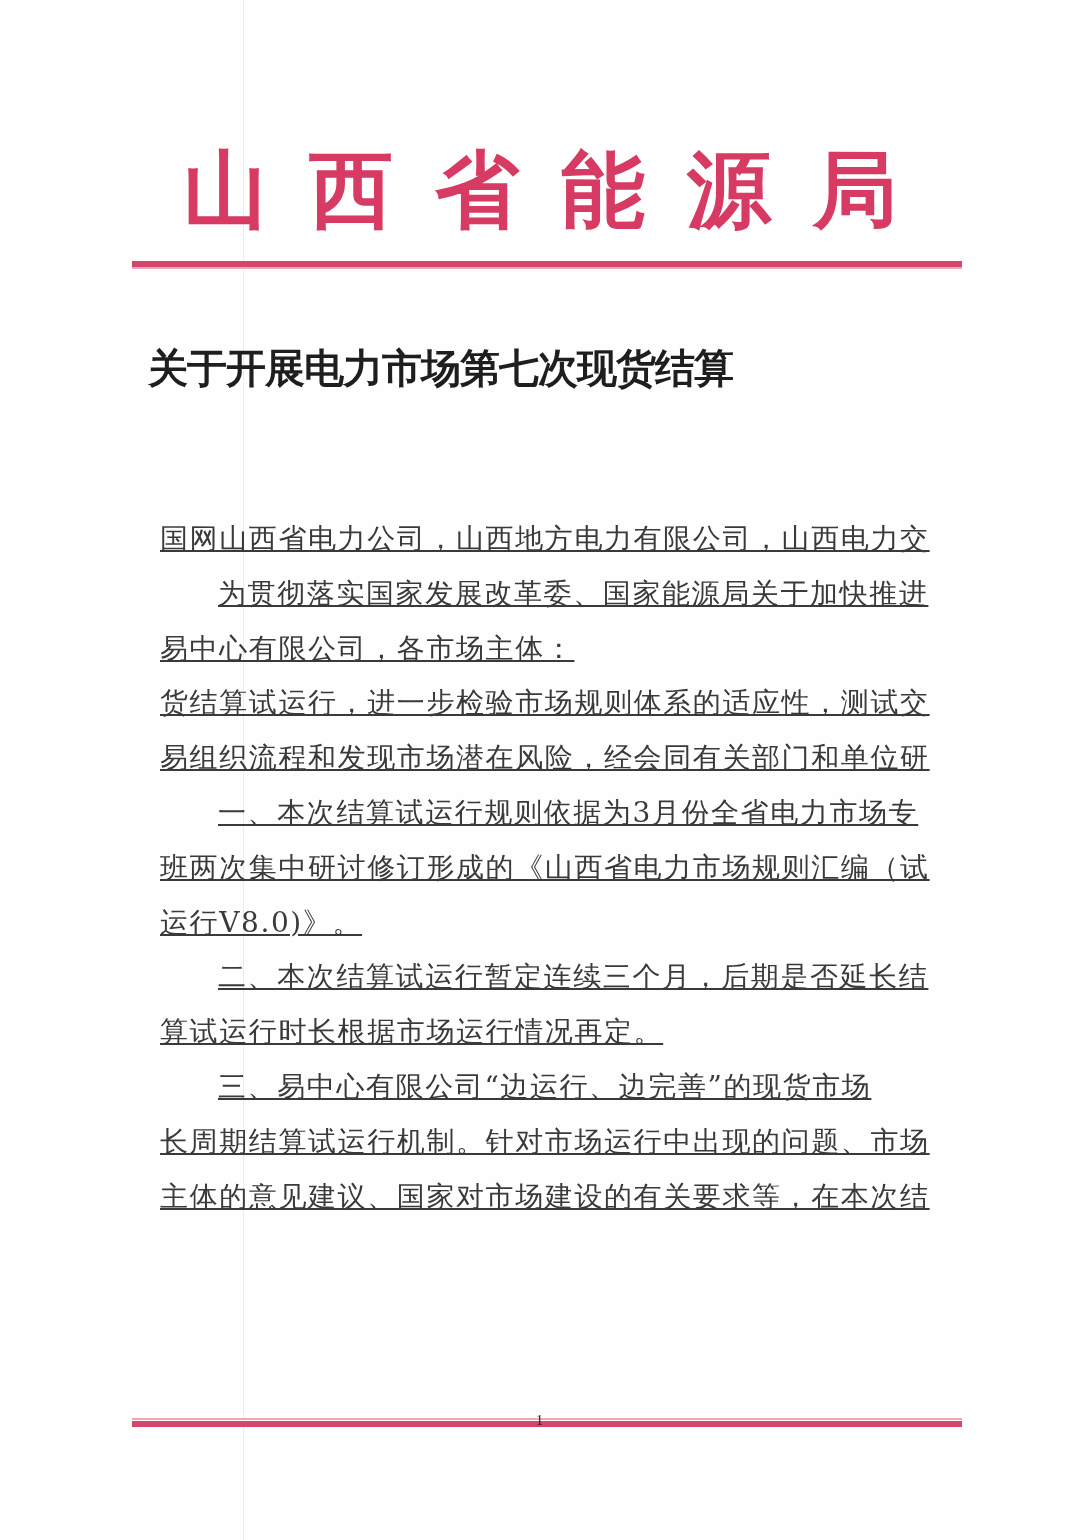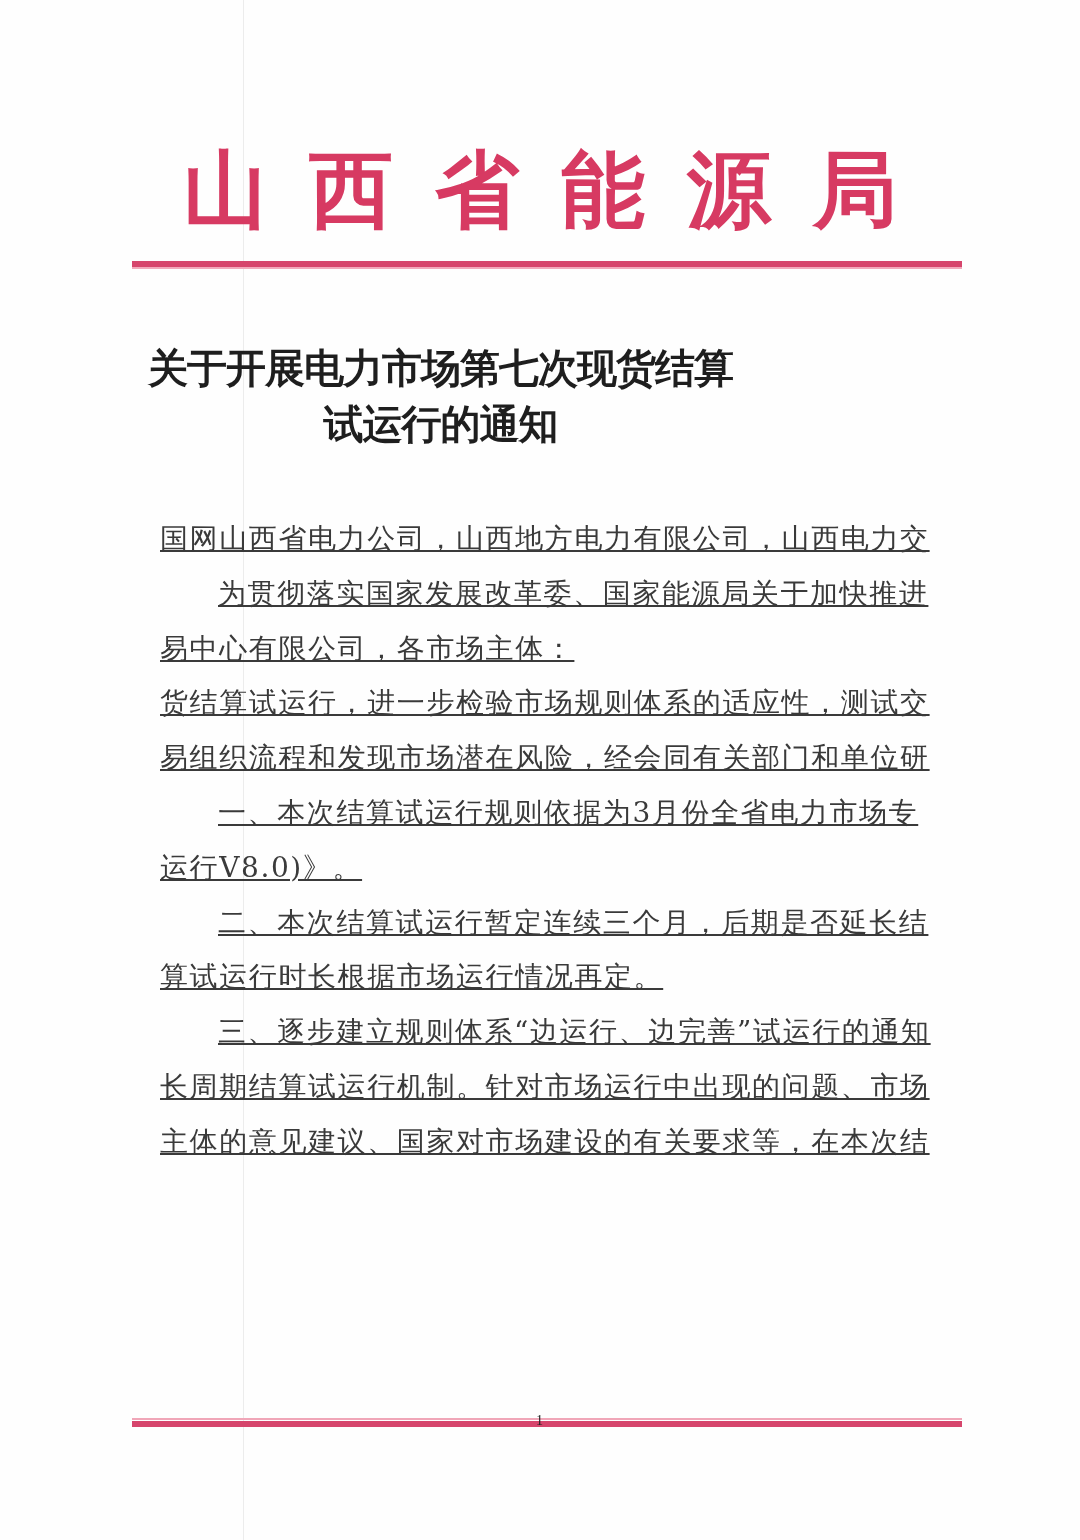--- a/index.html
+++ b/index.html
@@ -152,34 +152,34 @@
     <span class="header-char">局</span>
   </div>
 
   <div class="rule-top">
     <div class="thick"></div>
     <div class="thin"></div>
   </div>
 
   <div class="doc-title">
     <span class="t-line">关于开展电力市场第七次现货结算</span>
-    <span class="t-line">试运行的通知</span>
   </div>
 
   <div class="body-text">
     <span class="line">国网山西省电力公司，山西地方电力有限公司，山西电力交</span>
     <span class="line indent">为贯彻落实国家发展改革委、国家能源局关于加快推进</span>
     <span class="line">易中心有限公司，各市场主体：</span>
     <span class="line">货结算试运行，进一步检验市场规则体系的适应性，测试交</span>
     <span class="line">易组织流程和发现市场潜在风险，经会同有关部门和单位研</span>
     <span class="line indent">一、本次结算试运行规则依据为3月份全省电力市场专</span>
+    <span class="line">班两次集中研讨修订形成的《山西省电力市场规则汇编（试</span>
     <span class="line">运行V8.0)》。</span>
     <span class="line indent">二、本次结算试运行暂定连续三个月，后期是否延长结</span>
     <span class="line">算试运行时长根据市场运行情况再定。</span>
-    <span class="line indent">三、逐步建立规则体系“边运行、边完善”试运行的通知</span>
+    <span class="line indent">三、易中心有限公司“边运行、边完善”的现货市场</span>
     <span class="line">长周期结算试运行机制。针对市场运行中出现的问题、市场</span>
     <span class="line">主体的意见建议、国家对市场建设的有关要求等，在本次结</span>
   </div>
 
   <div class="rule-bottom">
     <div class="thin"></div>
     <div class="thick"></div>
   </div>
   <span class="page-number">1</span>
 </div>

